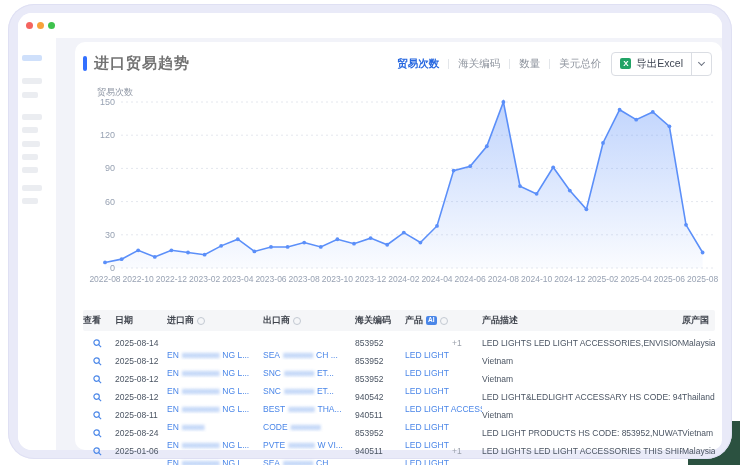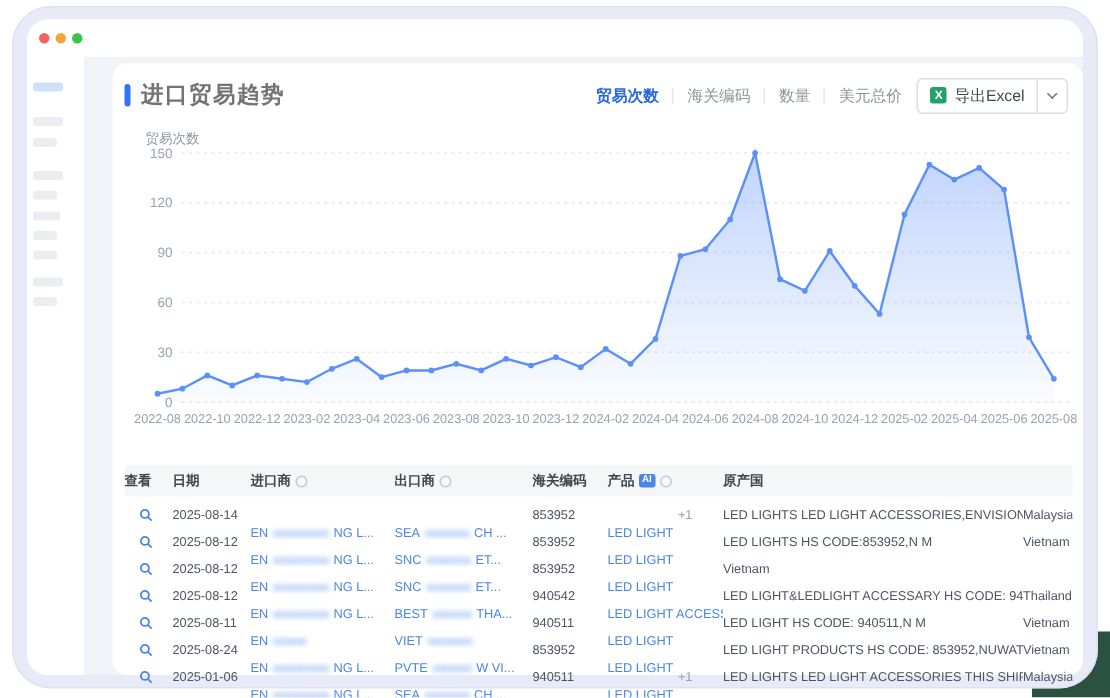--- a/index.html
+++ b/index.html
@@ -207,20 +207,23 @@
         </div>
         <div class="t-cell">
           <span>海关编码</span>
         </div>
         <div class="t-cell">
           <span>产品</span>
           <span class="ai-badge">AI</span>
           <span class="info-circle"></span>
         </div>
         <div class="t-cell">
+          <span>产品描述</span>
+        </div>
+        <div class="t-cell">
           <span>原产国</span>
         </div>
       </div>
       <div class="t-row t-body-row">
         <div class="t-cell" style="justify-content: center;">
           <span class="mag">
             <svg width="9" height="9" viewBox="0 0 10 10">
               <circle cx="4" cy="4" r="3" fill="none" stroke="#4a86e8" stroke-width="1.3"></circle>
               <line x1="6.3" y1="6.3" x2="9" y2="9" stroke="#4a86e8" stroke-width="1.3"></line>
             </svg>
@@ -262,21 +265,20 @@
         </div>
         <div class="t-cell link">
           <span>SNC</span>
           <span class="hid">xxxxxxxx</span>
           <span>ET...</span>
         </div>
         <div class="t-cell">853952</div>
         <div class="t-cell">
           <span class="link">LED LIGHT</span>
         </div>
-        <div class="t-cell">LED LIGHTS HS CODE:853952,N M</div>
         <div class="t-cell">Vietnam</div>
       </div>
       <div class="t-row t-body-row">
         <div class="t-cell" style="justify-content: center;">
           <span class="mag">
             <svg width="9" height="9" viewBox="0 0 10 10">
               <circle cx="4" cy="4" r="3" fill="none" stroke="#4a86e8" stroke-width="1.3"></circle>
               <line x1="6.3" y1="6.3" x2="9" y2="9" stroke="#4a86e8" stroke-width="1.3"></line>
             </svg>
           </span>
@@ -333,28 +335,27 @@
               <line x1="6.3" y1="6.3" x2="9" y2="9" stroke="#4a86e8" stroke-width="1.3"></line>
             </svg>
           </span>
         </div>
         <div class="t-cell">2025-08-11</div>
         <div class="t-cell link">
           <span>EN</span>
           <span class="hid">xxxxxx</span>
         </div>
         <div class="t-cell link">
-          <span>VIET</span>
+          <span>CODE</span>
           <span class="hid">xxxxxxxx</span>
         </div>
         <div class="t-cell">940511</div>
         <div class="t-cell">
           <span class="link">LED LIGHT</span>
         </div>
-        <div class="t-cell">LED LIGHT HS CODE: 940511,N M</div>
         <div class="t-cell">Vietnam</div>
       </div>
       <div class="t-row t-body-row">
         <div class="t-cell" style="justify-content: center;">
           <span class="mag">
             <svg width="9" height="9" viewBox="0 0 10 10">
               <circle cx="4" cy="4" r="3" fill="none" stroke="#4a86e8" stroke-width="1.3"></circle>
               <line x1="6.3" y1="6.3" x2="9" y2="9" stroke="#4a86e8" stroke-width="1.3"></line>
             </svg>
           </span>

